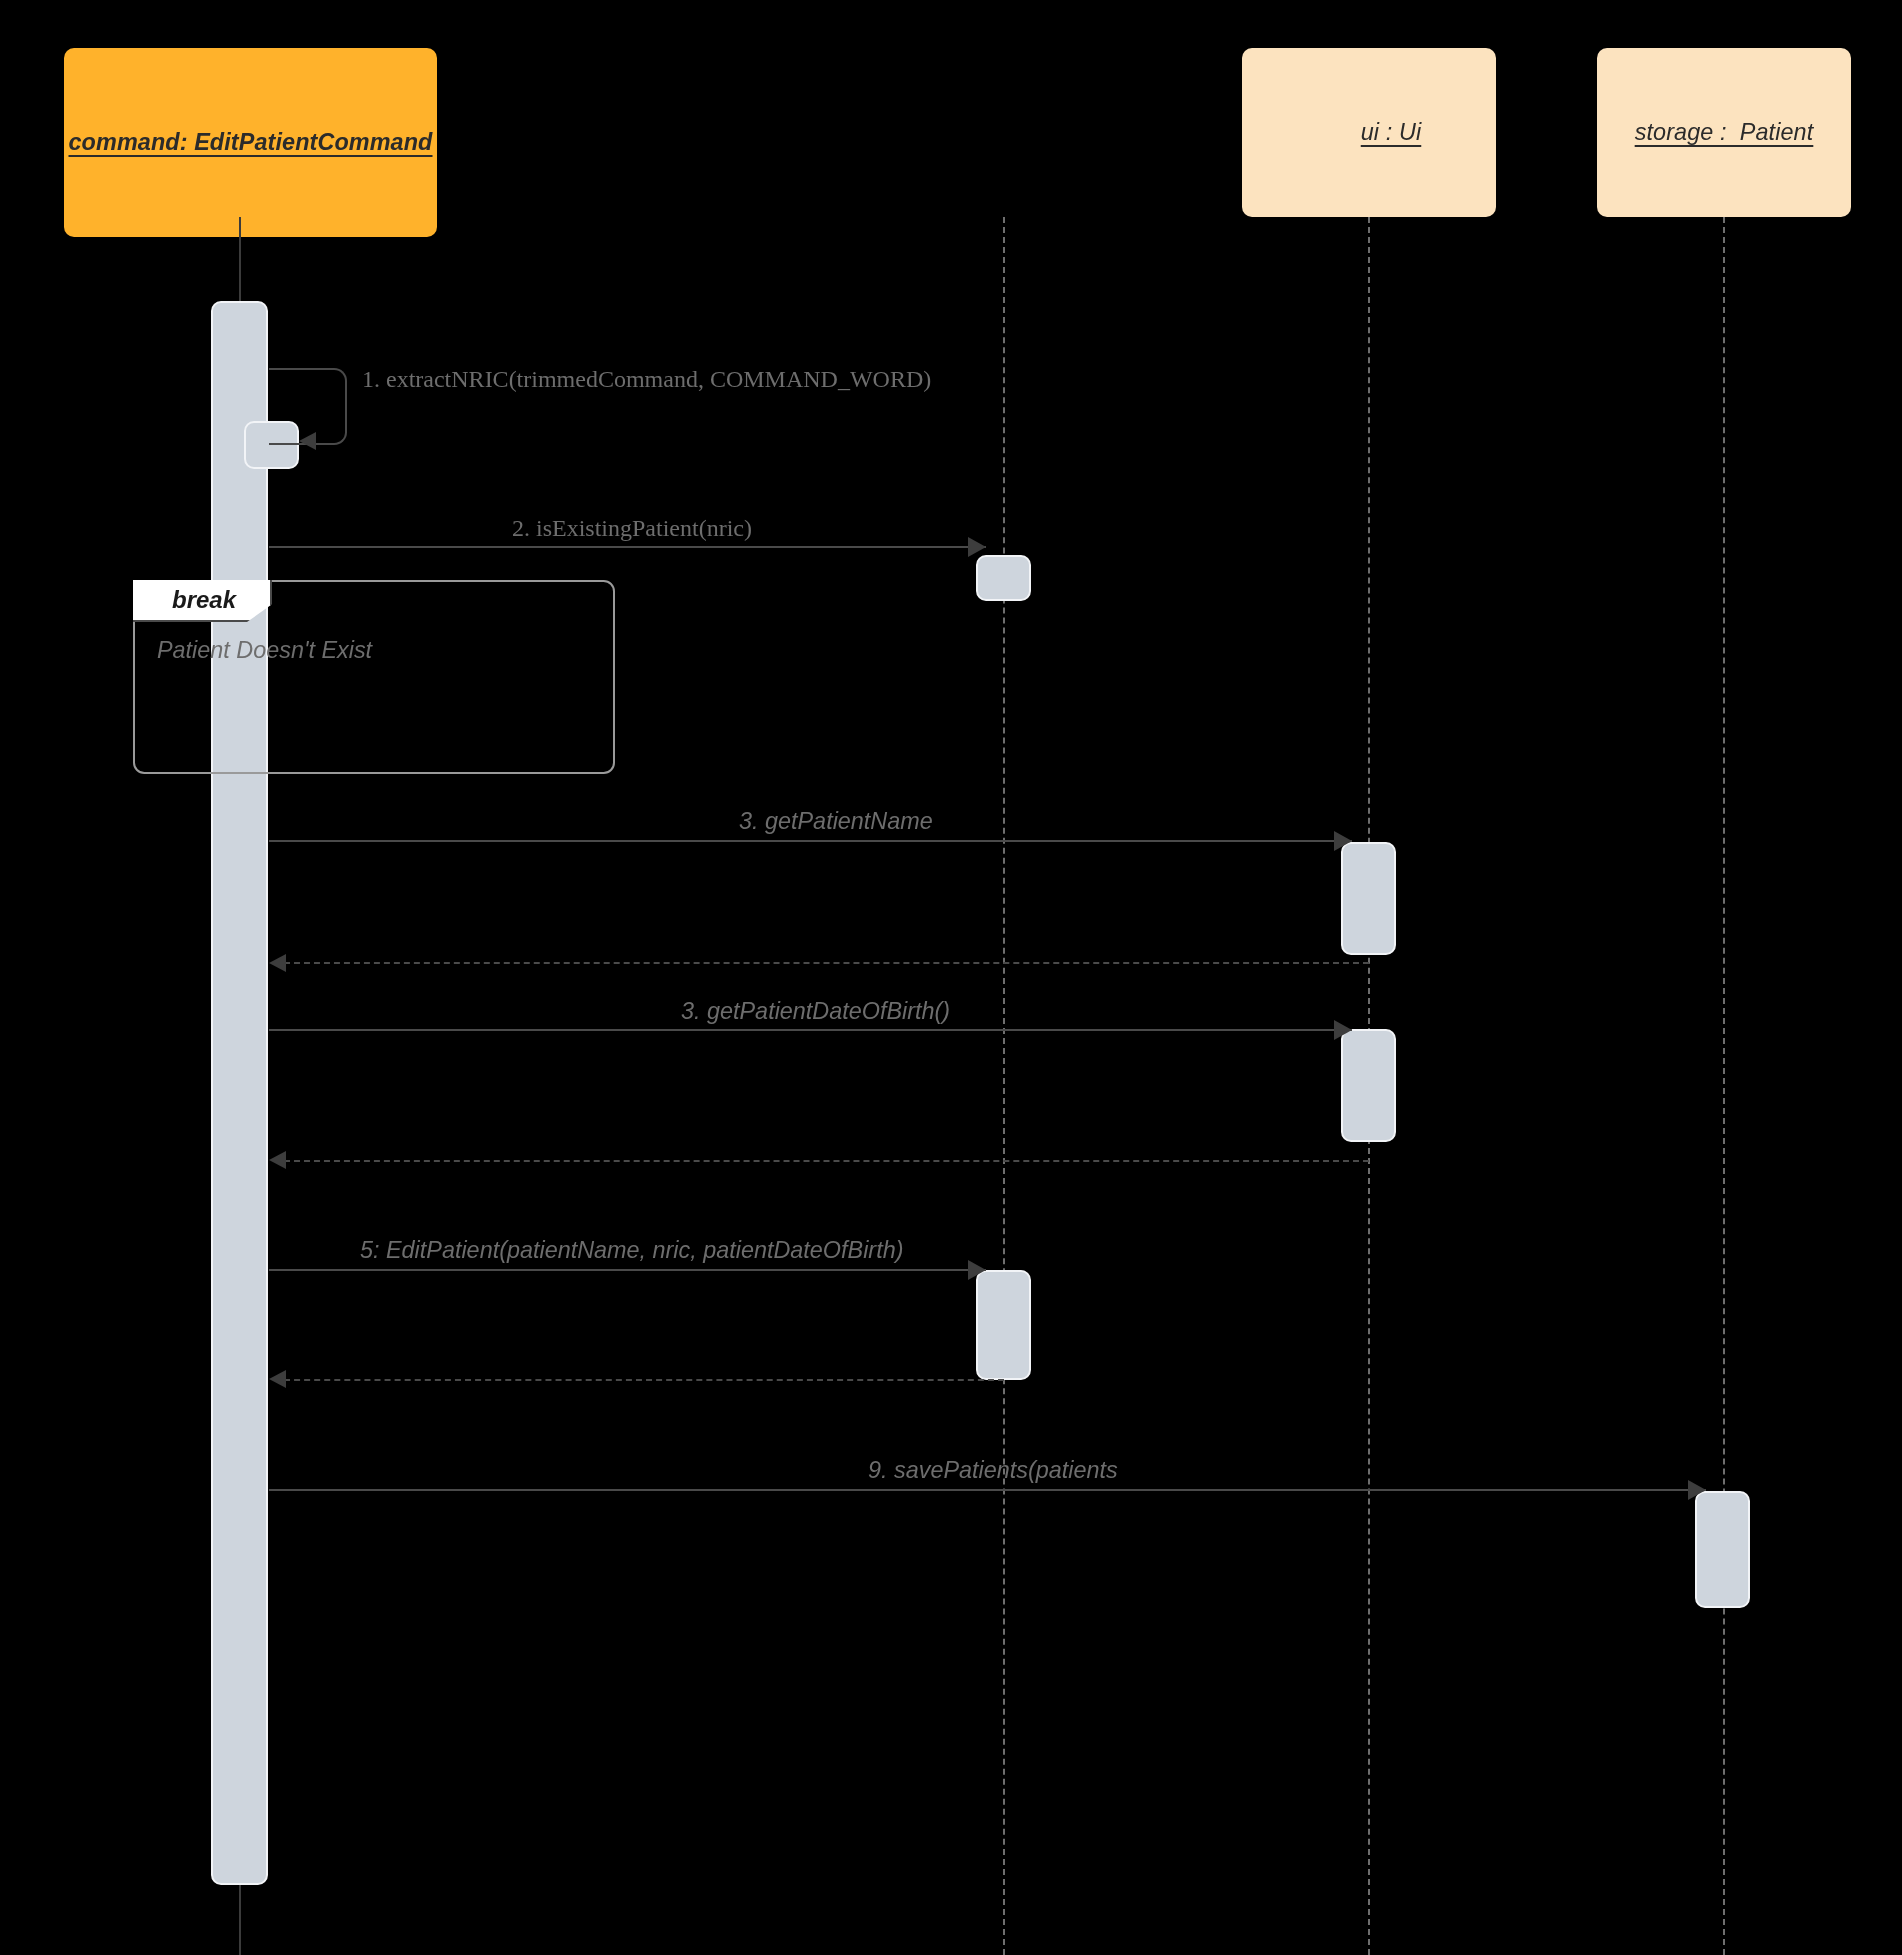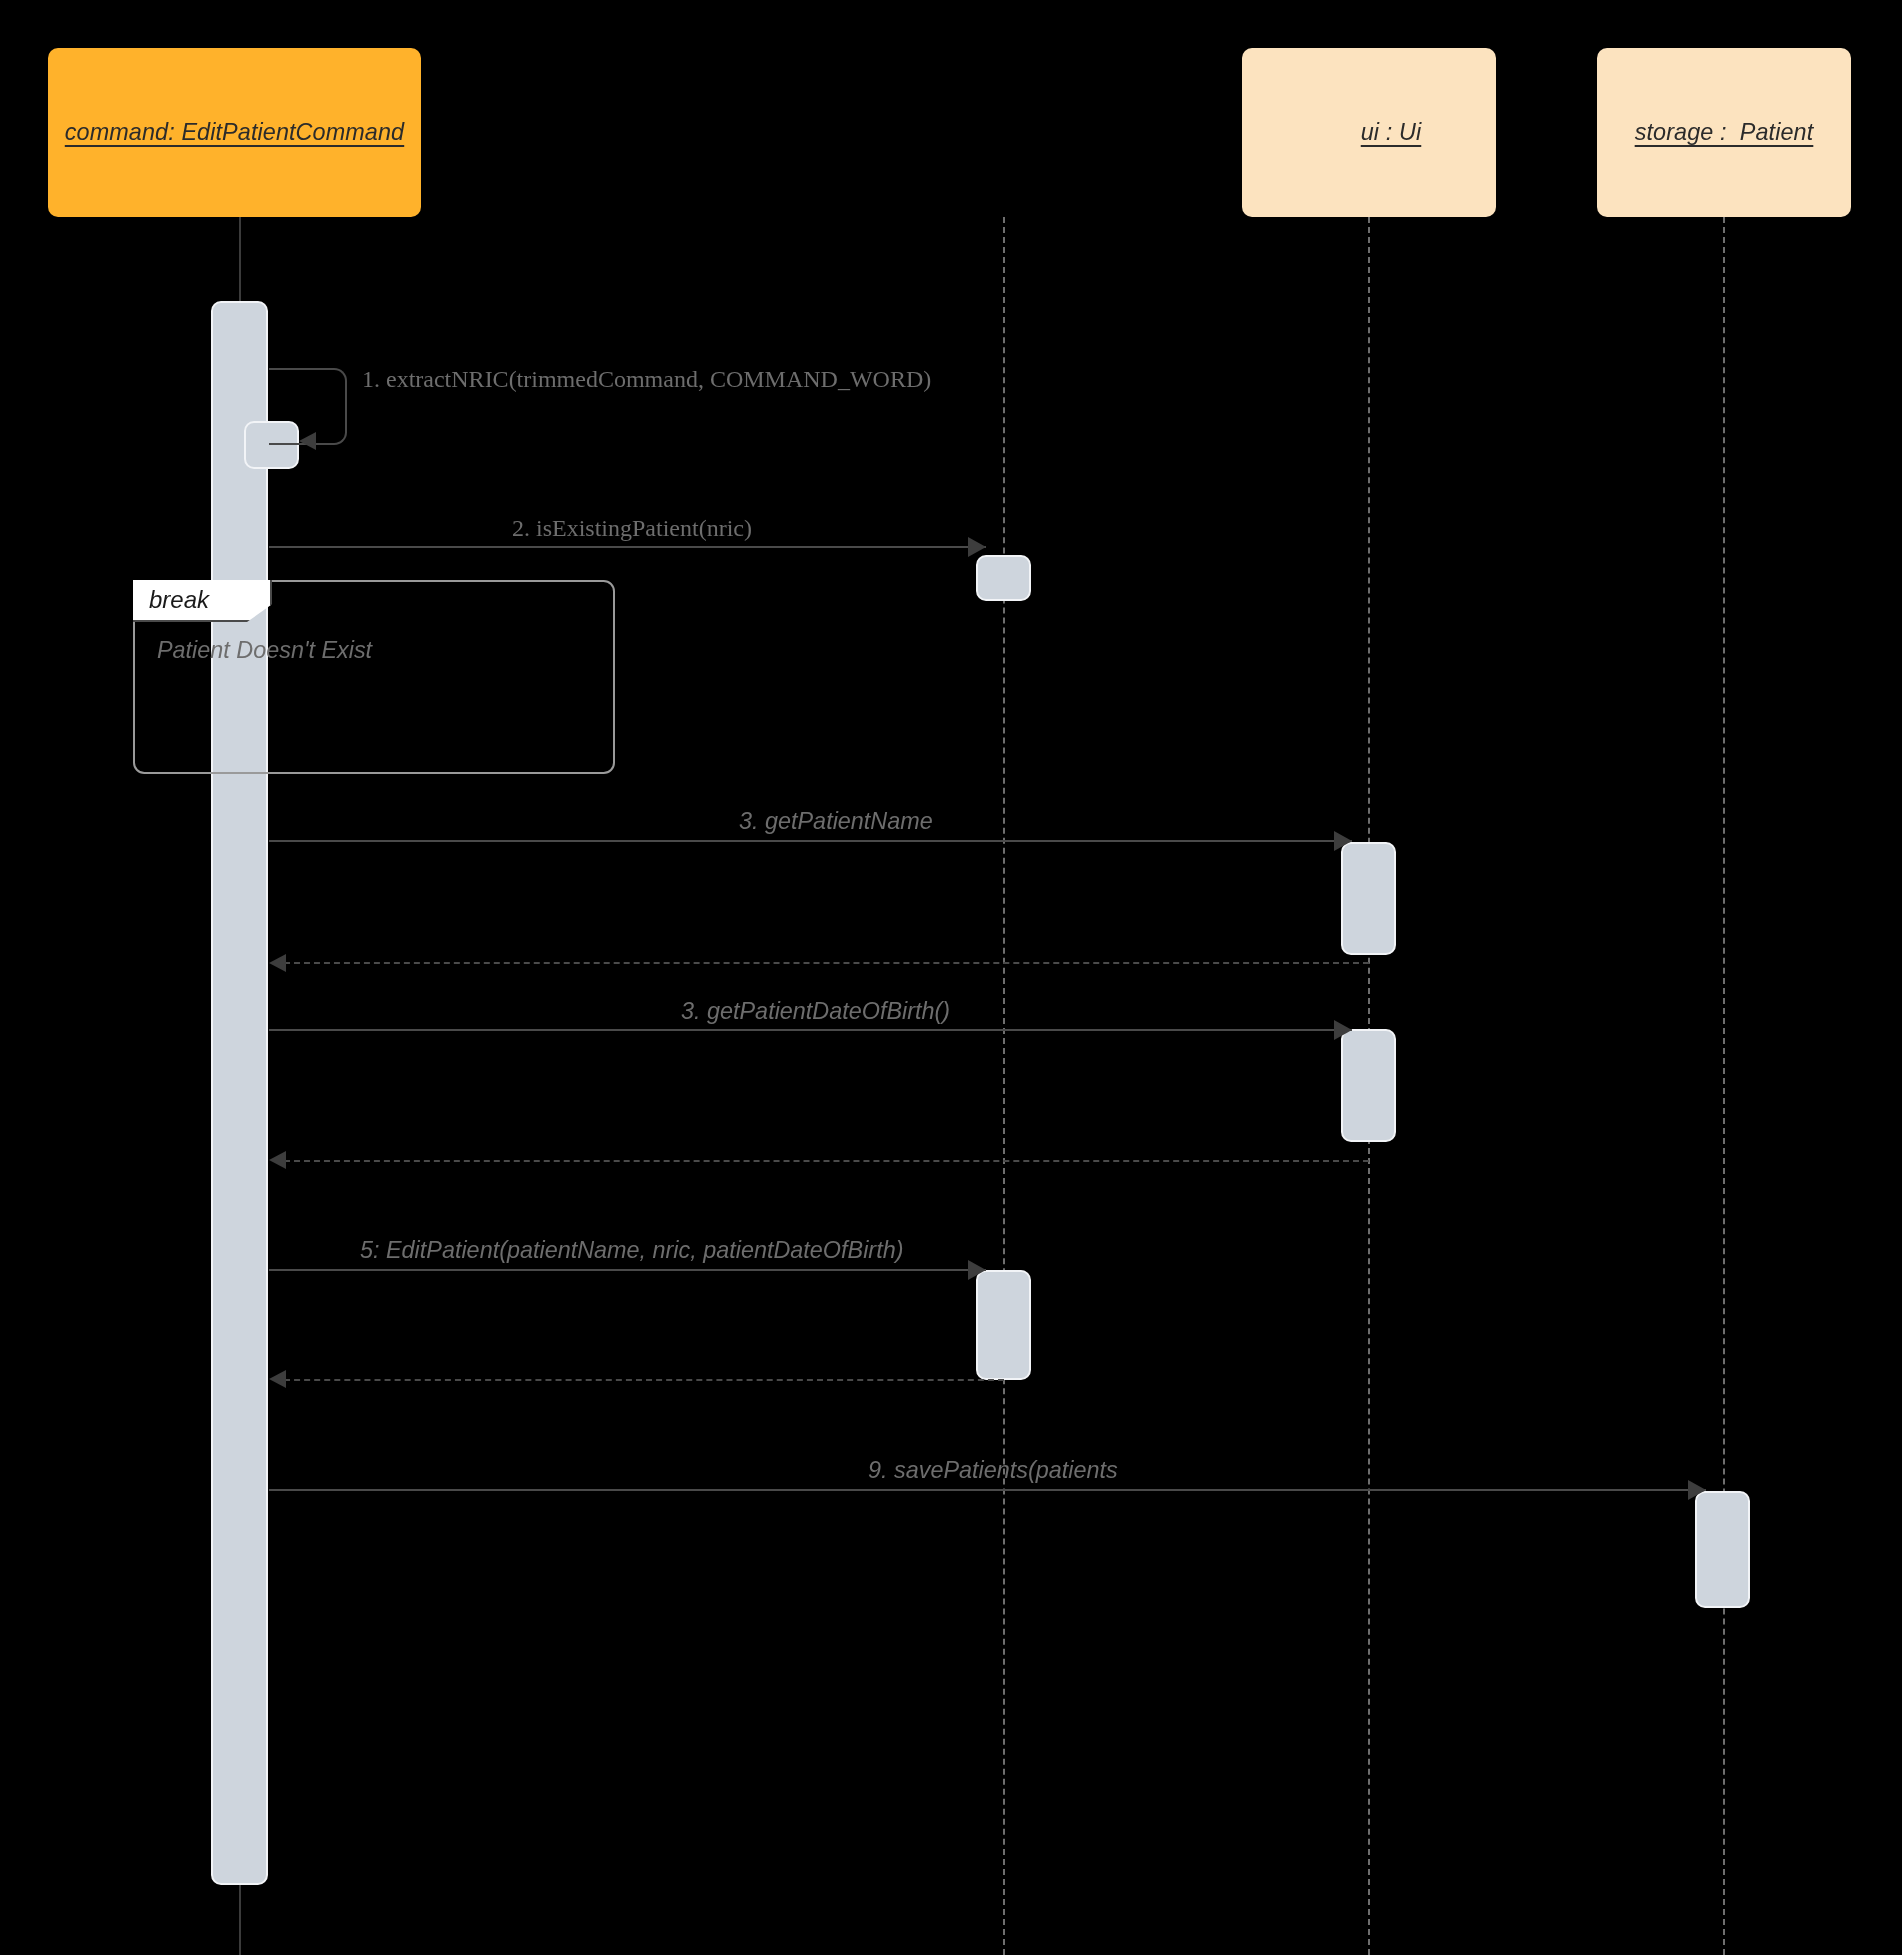--- a/index.html
+++ b/index.html
@@ -118,23 +118,24 @@
   }
   .fragment-tab {
     position: absolute;
     background: #ffffff;
     border: 2.1px solid #4a4a4a;
     border-top: none;
     border-left: none;
     box-sizing: border-box;
     display: flex;
     align-items: center;
-    padding-left: 16px;
+    padding-left: 39px;
     clip-path: polygon(0 0, 100% 0, 100% 58%, 82% 100%, 0 100%);
     border-bottom-right-radius: 2.8px;
+    font-weight: bold;
   }
   .fragment-tab-label {
     font-family: "Liberation Sans", sans-serif;
     font-style: italic;
     font-size: 24px;
     color: #1a1a1a;
   }
   .fragment-guard {
     position: absolute;
     font-family: "Liberation Sans", sans-serif;
@@ -143,21 +144,21 @@
     color: #6d6d6d;
     white-space: pre;
     text-align: center;
   }
 </style>
 </head>
 <body>
 
 <div id="diagram">
 
-  <div class="participant" style="left:48px; top:48px; width:373px; height:169px; background:#ffb22b;">
+  <div class="participant" style="left:64px; top:48px; width:373px; height:189px; background:#ffb22b;font-weight:bold;">
     <span class="participant-label">command: EditPatientCommand</span>
   </div>
 
 
   <div class="participant" style="left:1242px; top:48px; width:254px; height:169px; background:#fce3bf;padding-left:44px;">
     <span class="participant-label">ui : Ui</span>
   </div>
 
   <div class="participant" style="left:1597px; top:48px; width:254px; height:169px; background:#fce3bf;">
     <span class="participant-label">storage :  Patient</span>

